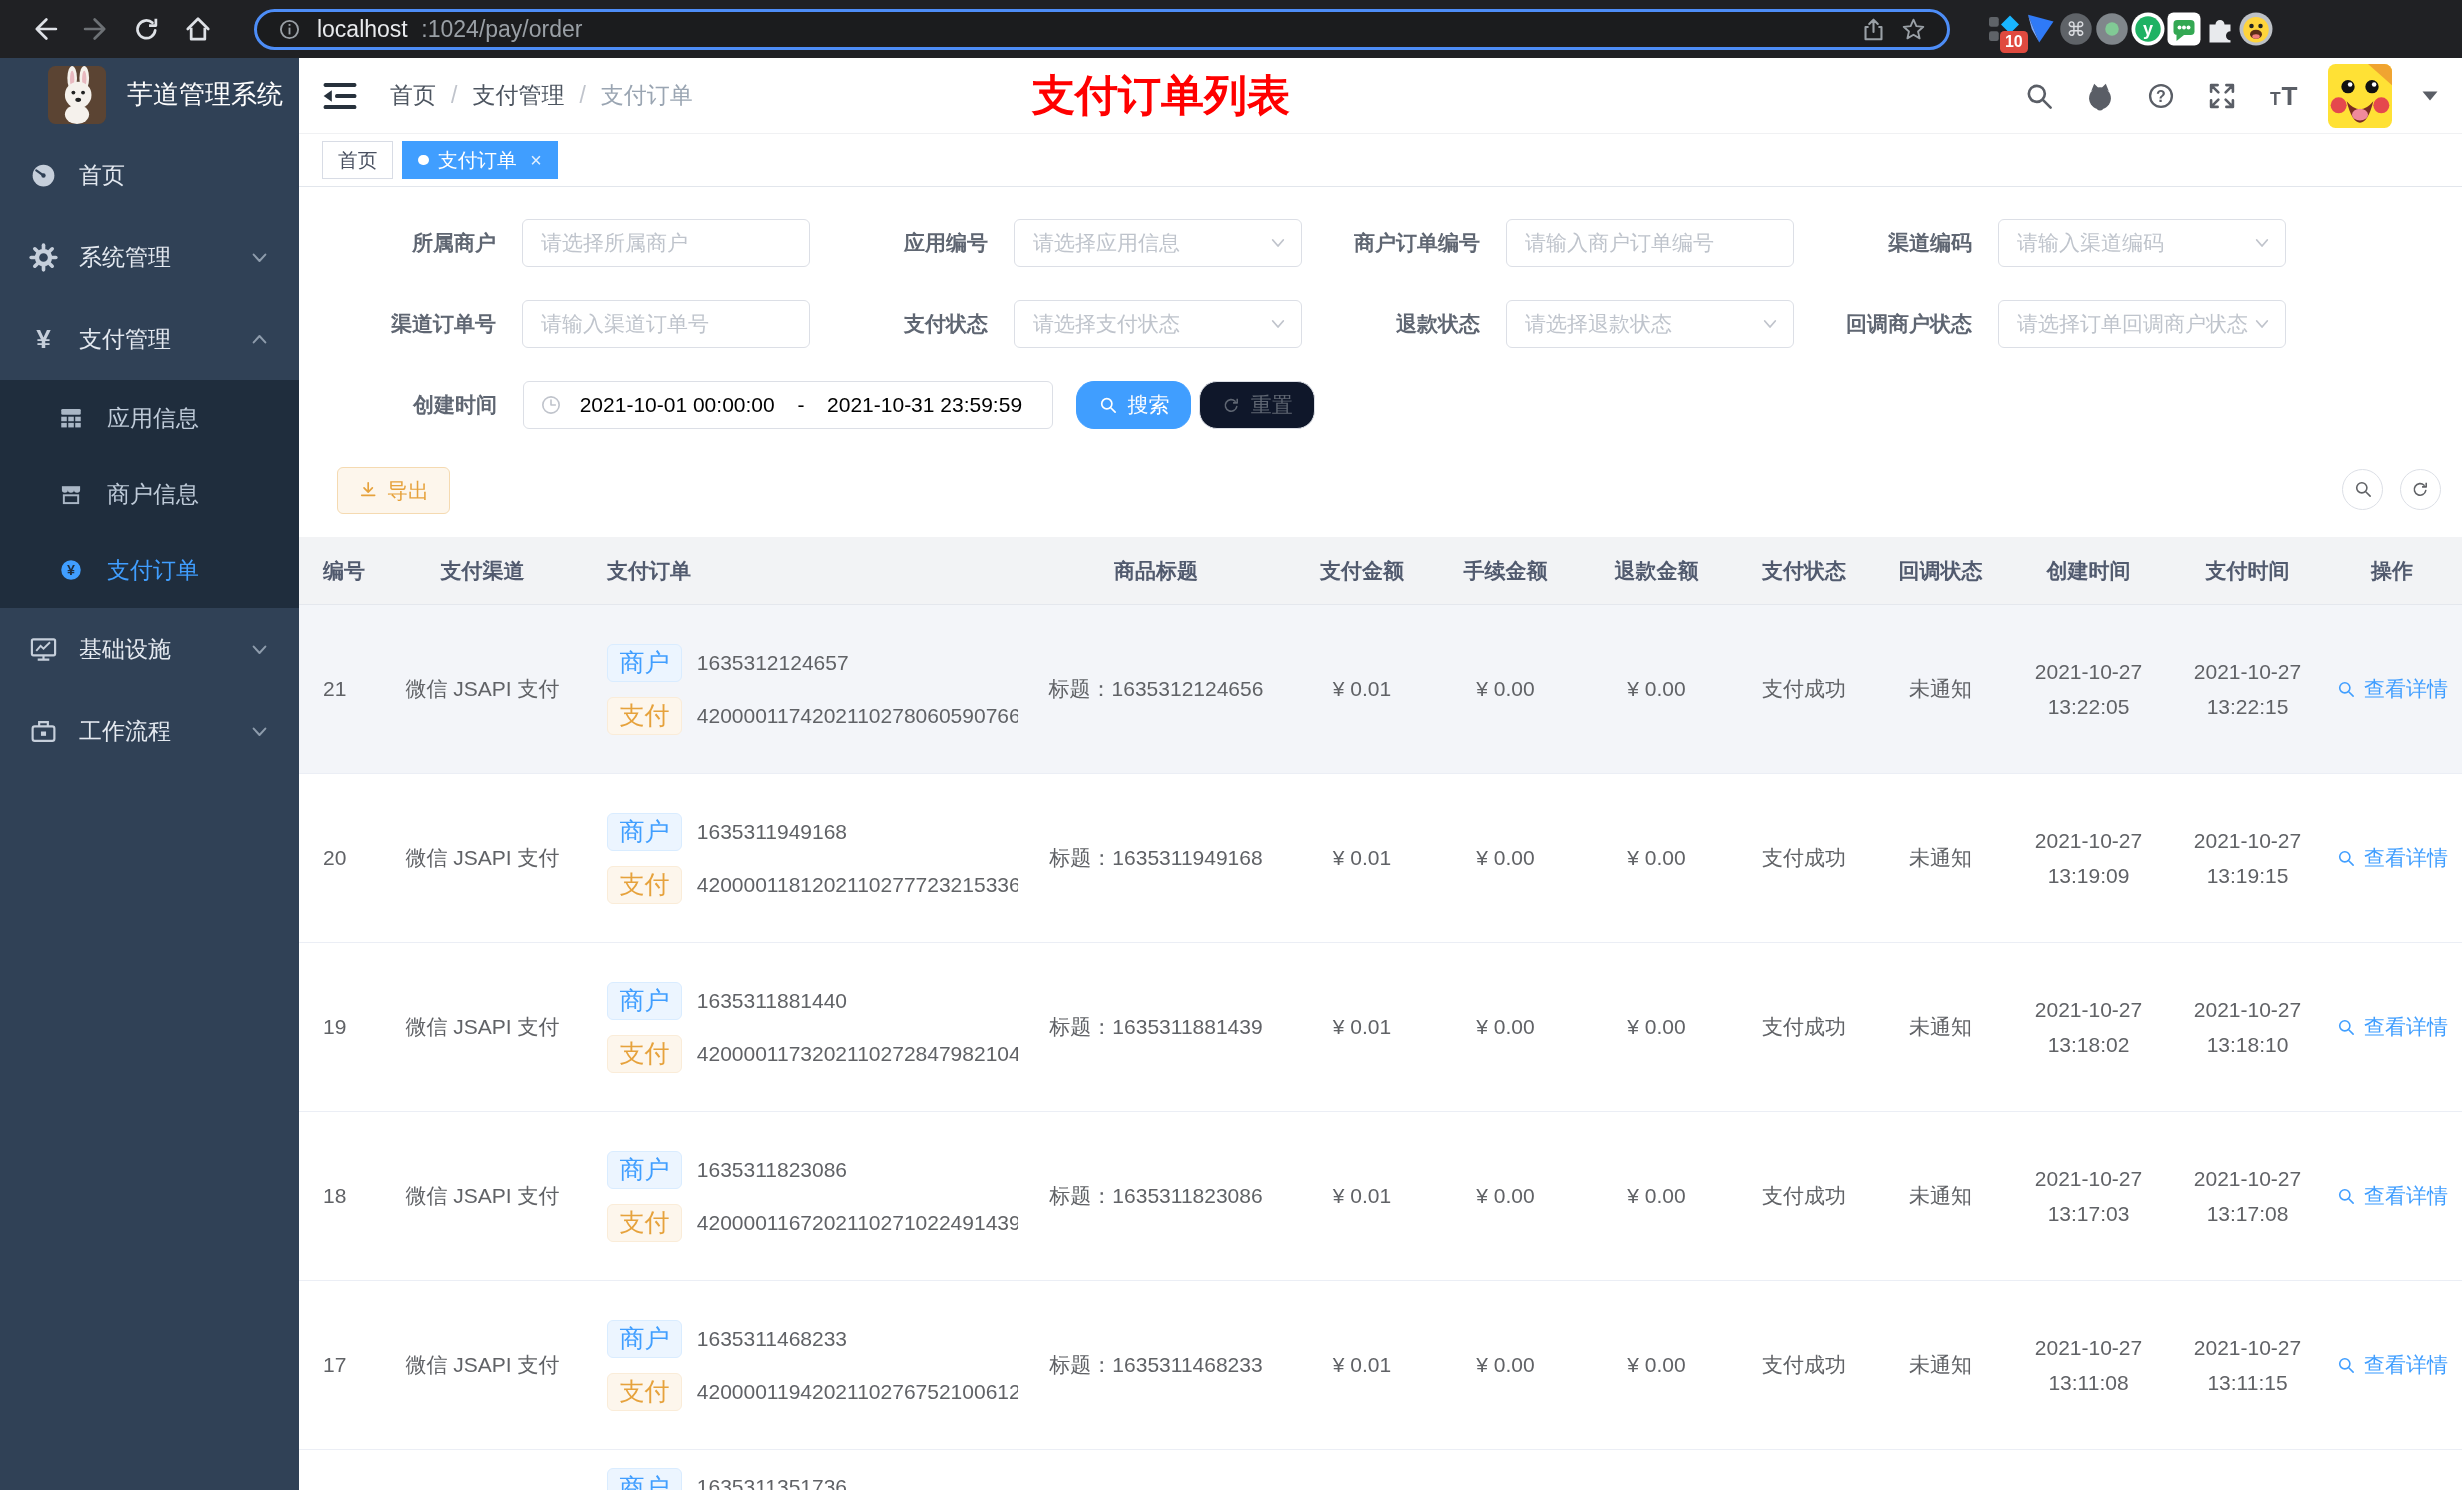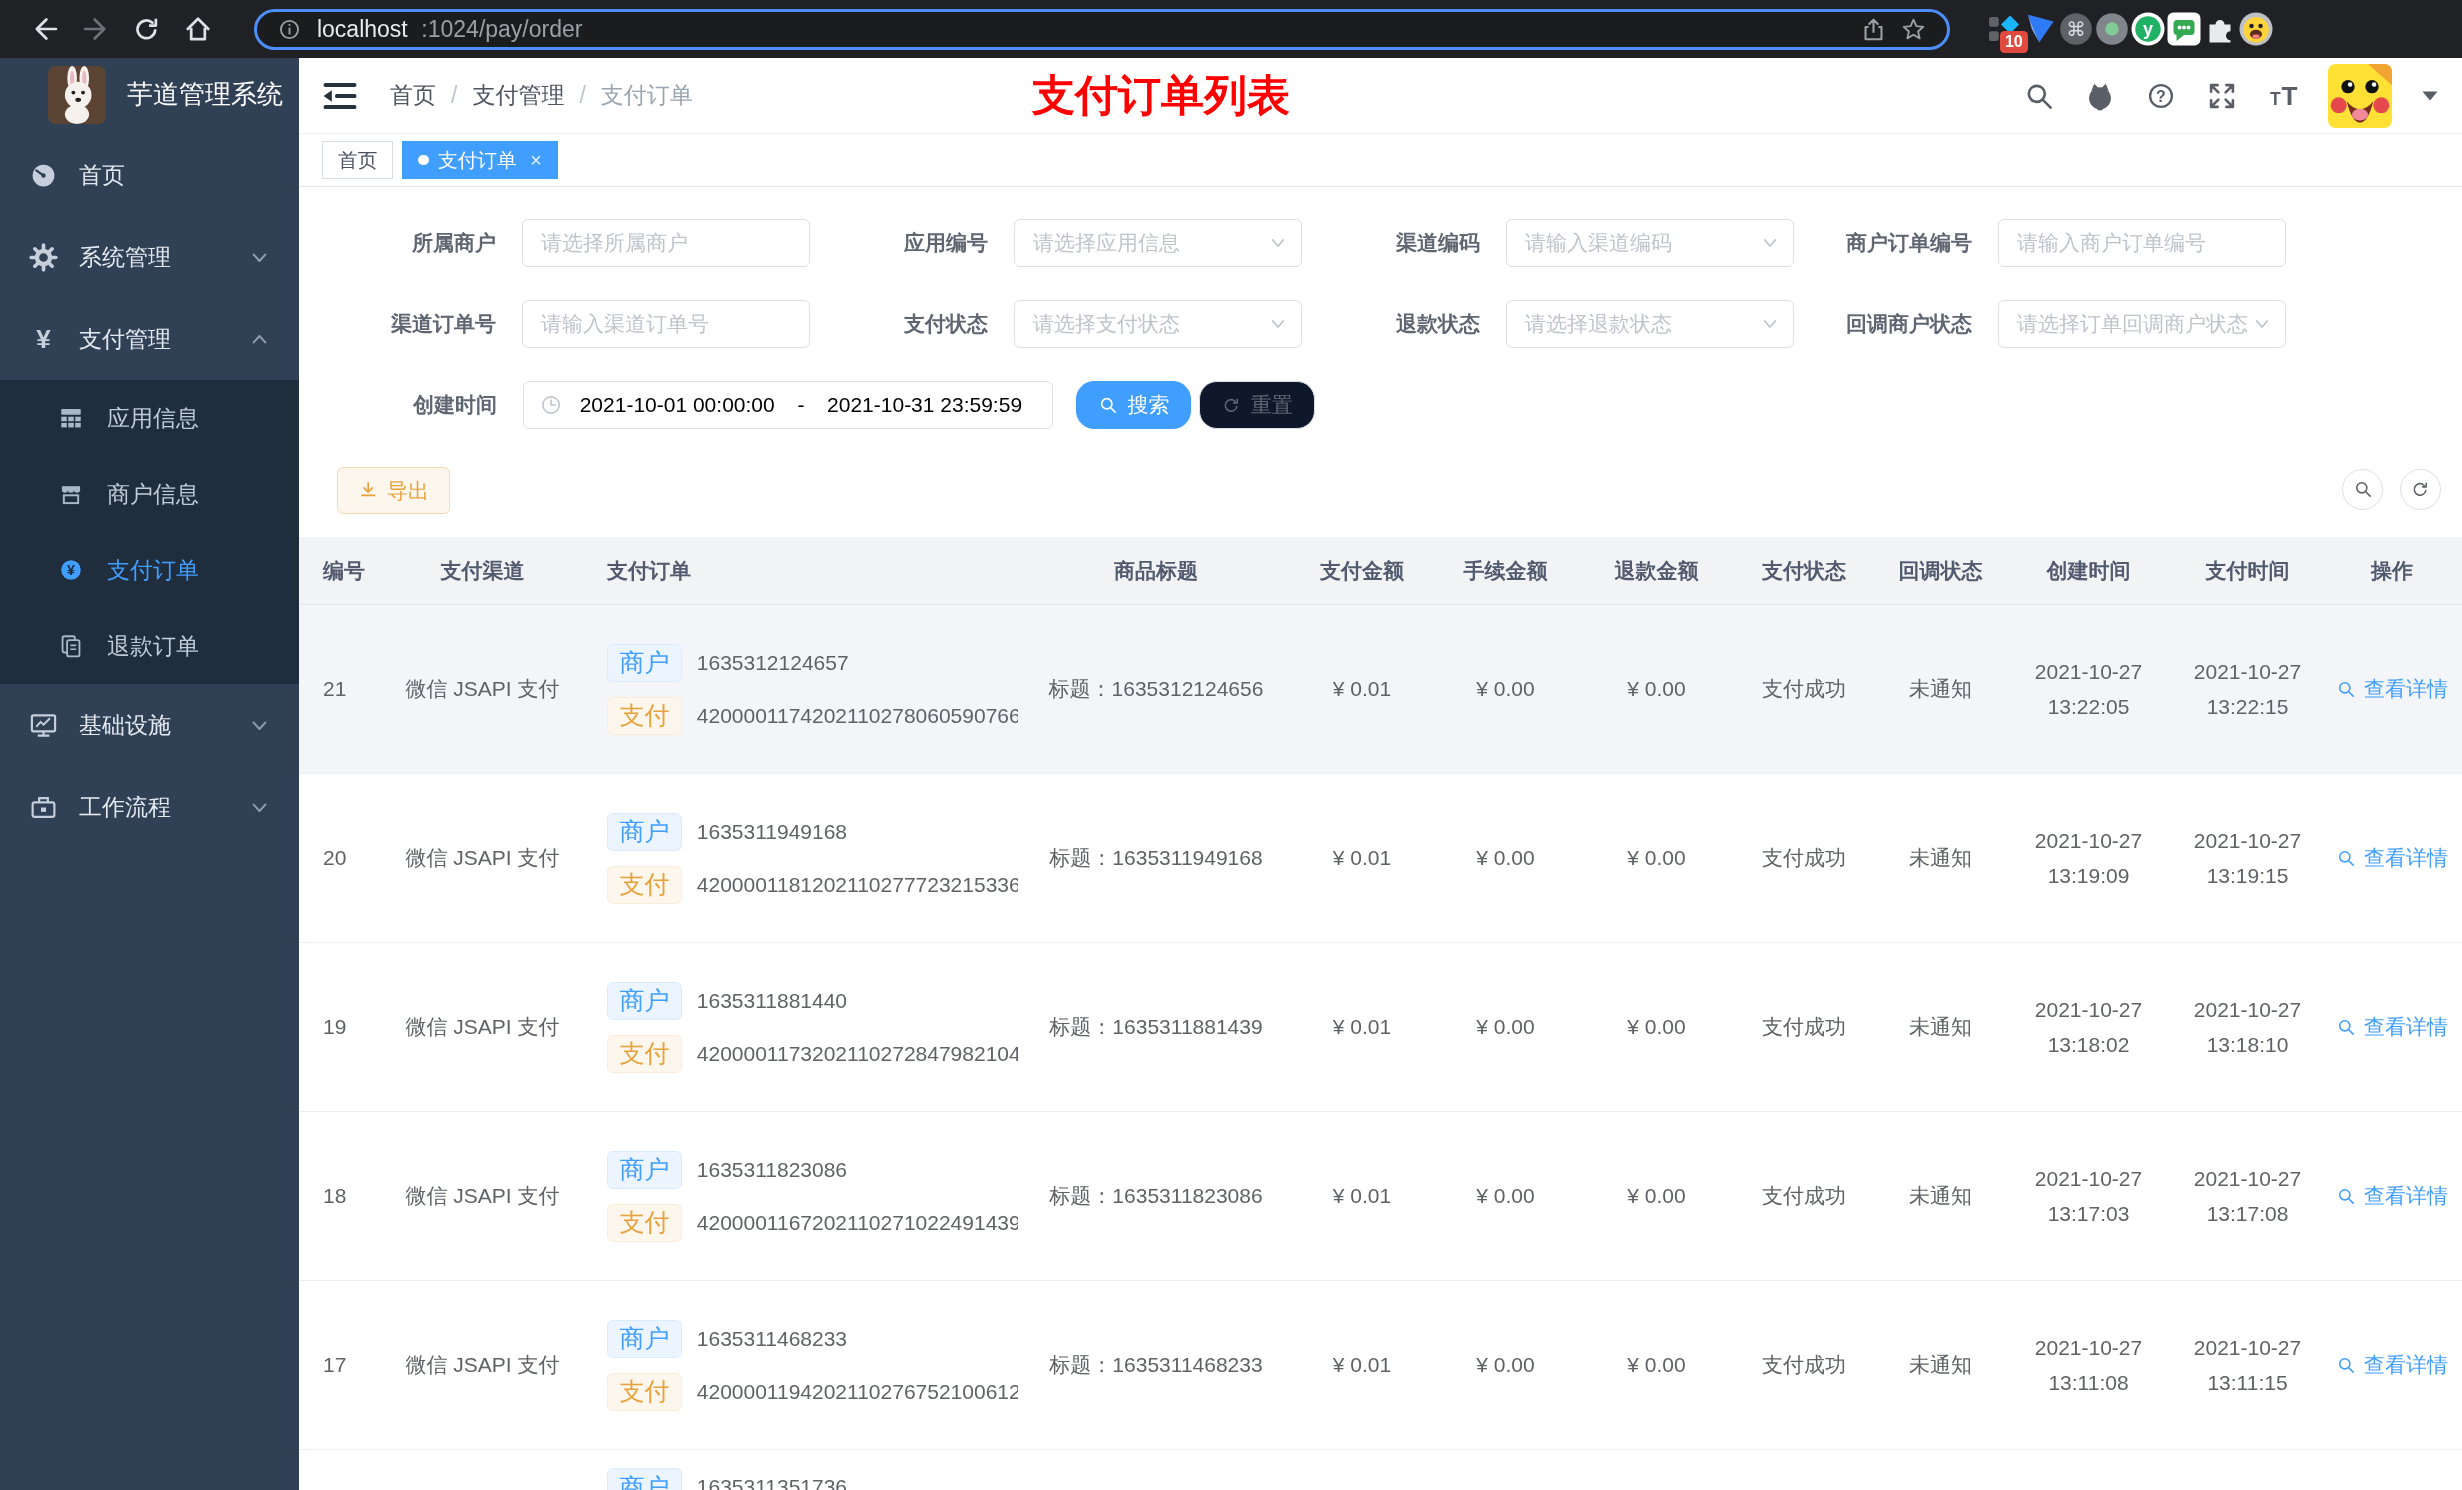--- a/index.html
+++ b/index.html
@@ -316,28 +316,20 @@
               </svg>
             <span>商户信息</span>
           </div>
           <div class="smi active">
             <svg class="ic" viewBox="0 0 40 40" style="font-size:30px">
                 <circle cx="20" cy="20" r="15" fill="currentColor"></circle>
                 <text x="20" y="28" font-size="22" font-weight="bold" text-anchor="middle" fill="#1f2d3d" font-family="Liberation Sans">¥</text>
               </svg>
             <span>支付订单</span>
           </div>
-          <div class="smi">
-            <svg class="ic" viewBox="0 0 40 40">
-                <rect x="7" y="5" width="19" height="25" rx="3" fill="none" stroke="currentColor" stroke-width="2.8"></rect>
-                <rect x="14" y="11" width="19" height="25" rx="3" fill="#1f2d3d" stroke="currentColor" stroke-width="2.8"></rect>
-                <path d="M19 19 h9 M19 25 h9" stroke="currentColor" stroke-width="2.4"></path>
-              </svg>
-            <span>退款订单</span>
-          </div>
         </div>
         <div class="mi">
           <svg class="ic" viewBox="0 0 40 40">
               <rect x="4" y="6" width="32" height="22" rx="2" fill="none" stroke="currentColor" stroke-width="3"></rect>
               <path d="M10 22 l6-7 4 4 9-9" fill="none" stroke="currentColor" stroke-width="2.6"></path>
               <path d="M20 28 v6 M12 34 h16" stroke="currentColor" stroke-width="3"></path>
             </svg>
           <span>基础设施</span>
           <svg class="chev" viewBox="0 0 36 36">
               <polyline points="8,13 18,24 28,13" fill="none" stroke="currentColor" stroke-width="3.4" stroke-linecap="round" stroke-linejoin="round"></polyline>
@@ -440,29 +432,29 @@
               <span class="ibox"><input class="inp" placeholder="请选择所属商户" style=""></span>
             </div>
             <div class="fg">
               <span class="lbl">应用编号</span>
               <span class="ibox"><input class="inp" placeholder="请选择应用信息" style="">
                 <svg class="arr" viewBox="0 0 24 24">
                     <polyline points="5,8 12,16 19,8" fill="none" stroke="currentColor" stroke-width="2.4" stroke-linecap="round" stroke-linejoin="round"></polyline>
                   </svg></span>
             </div>
             <div class="fg">
+              <span class="lbl">商户订单编号</span>
+              <span class="ibox"><input class="inp" placeholder="请输入商户订单编号" style=""></span>
+            </div>
+            <div class="fg">
               <span class="lbl">渠道编码</span>
               <span class="ibox"><input class="inp" placeholder="请输入渠道编码" style="">
                 <svg class="arr" viewBox="0 0 24 24">
                     <polyline points="5,8 12,16 19,8" fill="none" stroke="currentColor" stroke-width="2.4" stroke-linecap="round" stroke-linejoin="round"></polyline>
                   </svg></span>
-            </div>
-            <div class="fg">
-              <span class="lbl">商户订单编号</span>
-              <span class="ibox"><input class="inp" placeholder="请输入商户订单编号" style=""></span>
             </div>
           </div>
           <div class="frow">
             <div class="fg first">
               <span class="lbl">渠道订单号</span>
               <span class="ibox"><input class="inp" placeholder="请输入渠道订单号" style=""></span>
             </div>
             <div class="fg">
               <span class="lbl">支付状态</span>
               <span class="ibox"><input class="inp" placeholder="请选择支付状态" style="">

